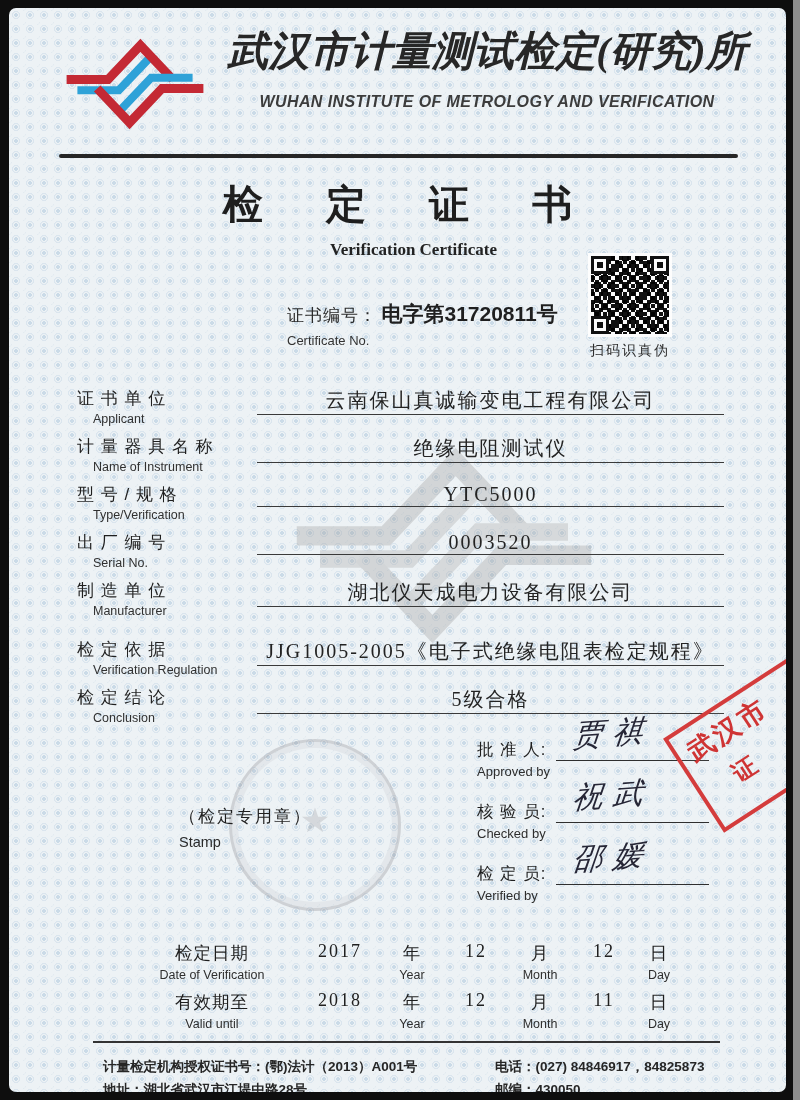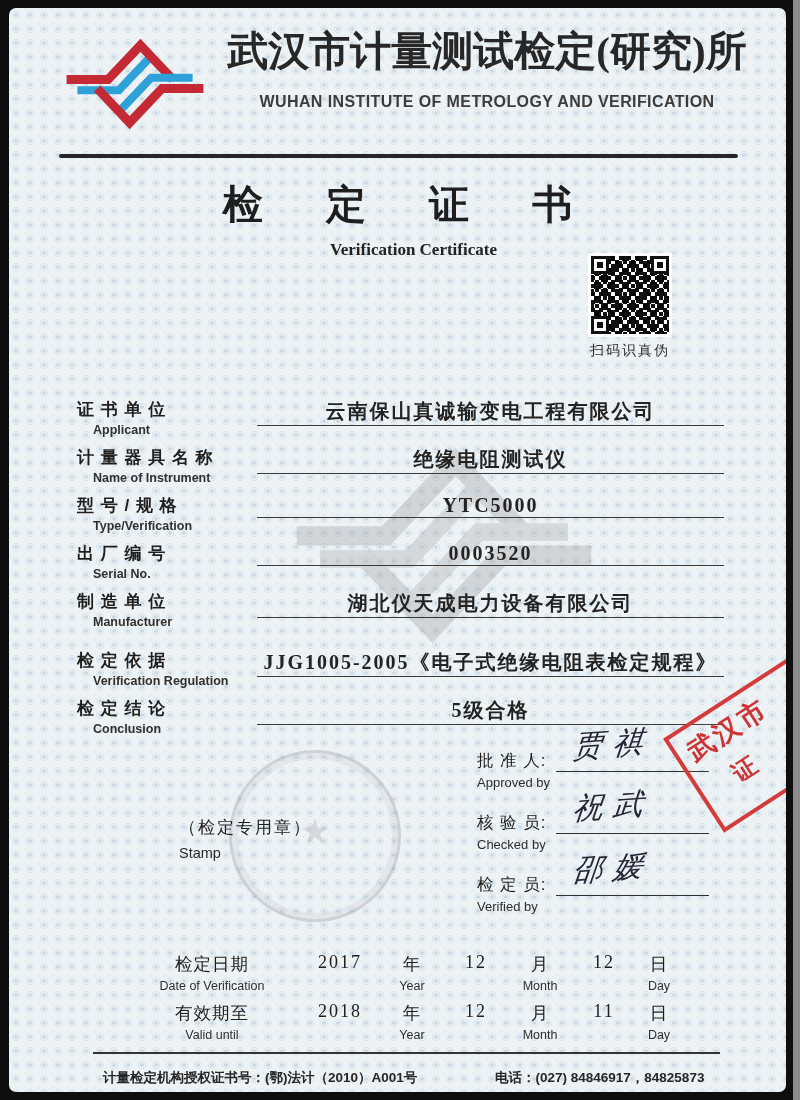--- a/index.html
+++ b/index.html
@@ -22,21 +22,21 @@
     background-image:
       radial-gradient(circle 2px at 7px 7px, rgba(125,165,200,.30) 85%, rgba(125,165,200,0)),
       radial-gradient(circle 5px at 7px 7px, rgba(125,165,200,0) 55%, rgba(125,165,200,.17) 62%, rgba(125,165,200,.17) 78%, rgba(125,165,200,0) 85%),
       radial-gradient(circle 4px at 0px 0px, rgba(125,165,200,0) 50%, rgba(125,165,200,.12) 60%, rgba(125,165,200,0) 80%);
     background-size: 14px 14px, 14px 14px, 14px 14px;
     overflow: hidden;
     z-index: 1;
   }
 
   
-  .header { position: relative; height: 137px; }
+  .header { position: relative; height: 137px; font-style: italic; }
   .logo { position: absolute; left: 52px; top: 22px; width: 148px; height: 108px; }
   .header-text { position: absolute; left: 208px; top: 16px; width: 540px; text-align: center; }
   .inst-zh {
     font-family: "Liberation Serif", serif;
     font-size: 41px; font-weight: 700; color: #272727; letter-spacing: 0px; white-space: nowrap;
   }
   .inst-en {
     margin-top: 14px; font-size: 16px; font-weight: 700; color: #3c3c3c; letter-spacing: 0.4px; white-space: nowrap;
   }
   .header-rule { position: absolute; left: 50px; right: 48px; top: 146px; height: 4px; background: #262626; border-radius: 2px; }
@@ -72,21 +72,21 @@
   .qr .finder::after { content: ""; position: absolute; left: 3px; top: 3px; width: 6px; height: 6px; background: #111; }
   .qr .f-tl { left: 0; top: 0; }
   .qr .f-tr { right: 0; top: 0; }
   .qr .f-bl { left: 0; bottom: 0; }
   .qr-caption { margin-top: 8px; font-size: 14px; color: #2e2e2e; letter-spacing: 2px; }
 
   
   .watermark { position: absolute; left: 280px; top: 420px; width: 310px; height: 235px; opacity: .33; z-index: 0; }
 
   
-  .fields { position: relative; z-index: 2; margin: 20px 62px 0 62px; font-weight: bold; }
+  .fields { position: relative; z-index: 2; margin: 9px 62px 0 62px; }
   .f-row { display: flex; align-items: flex-start; margin-bottom: 9px; }
   .f-row.gap-before { margin-top: 20px; }
   .f-label { width: 186px; flex: none; padding-left: 6px; }
   .f-zh { font-size: 17px; color: #1f1f1f; letter-spacing: 1px; white-space: nowrap; }
   .f-en { margin-top: 2px; margin-left: 16px; font-size: 12.5px; color: #303030; white-space: nowrap; }
   .f-line { flex: 1; border-bottom: 1.6px solid #3a3a3a; min-height: 24px; text-align: center; }
   .f-value {
     font-family: "Liberation Serif", serif;
     font-size: 20px; color: #232323; letter-spacing: 2px; white-space: nowrap; padding-bottom: 1px;
   }
@@ -161,20 +161,27 @@
       <div class="inst-zh">武汉市计量测试检定(研究)所</div>
       <div class="inst-en">WUHAN INSTITUTE OF METROLOGY AND VERIFICATION</div>
     </div>
     <div class="header-rule"></div>
   </div>
 
   <div class="cert-title">检 定 证 书</div>
   <div class="cert-subtitle">Verification Certificate</div>
 
   <div class="certno-band">
+    <div class="certno">
+      <div class="certno-line">
+        <span class="certno-label">证书编号：</span>
+        <span class="certno-value">电字第31720811号</span>
+      </div>
+      <div class="certno-en">Certificate No.</div>
+    </div>
     <div class="qr-block">
       <div class="qr">
         <span class="finder f-tl"></span>
         <span class="finder f-tr"></span>
         <span class="finder f-bl"></span>
       </div>
       <div class="qr-caption">扫码识真伪</div>
     </div>
   </div>
 
@@ -329,21 +336,21 @@
       <div class="d-cell">
           <div class="d-zh">日</div>
           <div class="d-en">Day</div>
         </div>
     </div>
   </div>
 
   <div class="footer-rule"></div>
   <div class="footer">
     <div class="footer-col-left">
-      <div>计量检定机构授权证书号：(鄂)法计（2010）A001号</div>
+      <div>计量检定机构授权证书号：(鄂)法计（2013）A001号</div>
       <div>地址：湖北省武汉市江堤中路28号</div>
 
     </div>
     <div class="footer-col-right">
       <div>电话：(027) 84846917，84825873</div>
       <div>邮编：430050</div>
 
     </div>
   </div>
 

